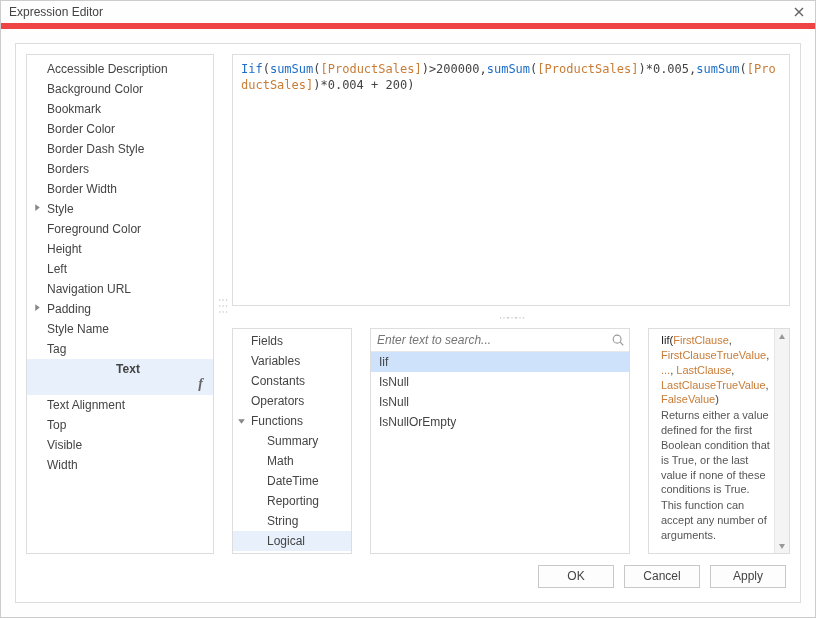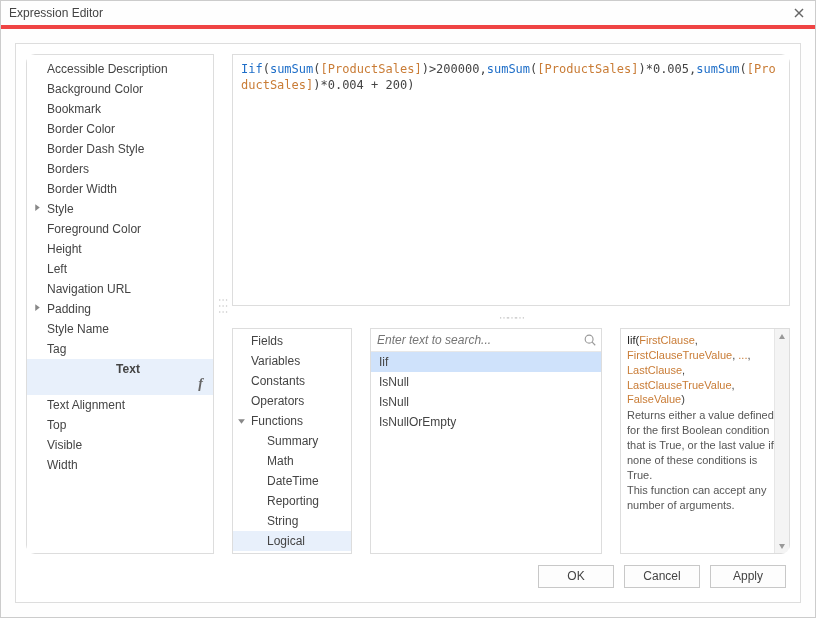--- a/index.html
+++ b/index.html
@@ -1,24 +1,24 @@
 <!DOCTYPE html>
 <html><head>
 <meta charset="utf-8">
 <style>
   * { box-sizing: border-box; }
   html, body { margin:0; padding:0; font-family: "Segoe UI", Tahoma, sans-serif; font-size:12px; color:#444; background:#fff; }
   .window { width:816px; height:618px; border:1px solid #ccc; background:#fefefe; display:flex; flex-direction:column; }
-  .titlebar { height:28px; display:flex; align-items:center; padding:0 8px; border-bottom:4px solid #ef4444; }
+  .titlebar { height:28px; display:flex; align-items:center; padding:0 8px; border-bottom:6px solid #ef4444; }
   .titlebar .title { flex:1; font-size:12px; }
   .close-icon { width:16px; height:16px; display:flex; align-items:center; justify-content:center; cursor:default; }
   .close-icon svg { width:10px; height:10px; stroke:#666; stroke-width:1.5; }
   .body { flex:1; padding:14px; }
   .inner { width:100%; height:100%; border:1px solid #ddd; background:#fff; display:flex; flex-direction:column; padding:10px; gap:0; }
-  .main { flex:1; display:flex; gap:6px; overflow:hidden;border-radius:9px; }
+  .main { flex:1; display:flex; gap:6px; overflow:hidden; }
   .left-panel { width:188px; border:1px solid #ddd; background:#fff; overflow-y:auto; padding:4px 0; position:relative; }
   .prop-item { padding:3px 4px 3px 20px; white-space:nowrap; display:flex; align-items:center; position:relative; cursor:default; }
   .prop-item .caret { position:absolute; left:6px; top:4px; display:flex; }
   .prop-item.selected { background:#e8f0fb; font-weight:bold;flex-direction:column; }
   .prop-item .fx { margin-left:auto; margin-right:6px; font-family:"Times New Roman", serif; font-style:italic; font-weight:bold; font-size:14px; color:#666; }
   .vdots { width:6px; display:flex; align-items:center; justify-content:center; }
   .vdots span { writing-mode:vertical-rl; font-size:10px; color:#bbb; letter-spacing:-4px; }
   .right-col { flex:1; display:flex; flex-direction:column; gap:6px; }
   .editor { flex:1; border:1px solid #ddd; background:#fff; padding:6px 8px; font-family:Consolas,monospace; font-size:12px; line-height:1.35; overflow:auto; white-space:pre-wrap; word-break:break-all; }
   .tok-kw { color:#1e6ec8; }
@@ -32,21 +32,21 @@
   .cat-item .caret { position:absolute; left:4px; top:4px; }
   .cat-item.child { padding-left:34px; }
   .cat-item.selected { background:#e8f0fb; }
   .fn-panel { flex:1; display:flex; flex-direction:column; }
   .search-wrap { display:flex; align-items:center; border-bottom:1px solid #e8e8e8; padding:2px 4px; }
   .search-input { flex:1; border:none; outline:none; font-size:12px; font-style:italic; color:#701a75; background:transparent; padding:2px 2px; }
   .search-icon { width:14px; height:14px; }
   .fn-list { flex:1; overflow:auto; }
   .fn-item { padding:3px 8px; cursor:default; }
   .fn-item.selected { background:#cfe2fb; }
-  .desc-panel { width:170px; padding:4px 6px; font-size:11px; line-height:1.35; position:relative; }
+  .desc-panel { width:142px; padding:4px 12px; font-size:11px; line-height:1.35; position:relative; }
   .desc-panel .sig { font-family:inherit; }
   .desc-panel .sig .fn { color:#222; }
   .desc-panel .sig .arg { color:#c97c36; }
   .desc-panel p { margin:1px 0 0 0; color:#555; }
   .scrollbar-stub { position:absolute; right:0; top:0; bottom:0; width:15px; background:#f4f4f4; border-left:1px solid #e6e6e6; }
   .scrollbar-stub .up, .scrollbar-stub .down { position:absolute; left:0; right:0; height:15px; display:flex; align-items:center; justify-content:center; }
   .scrollbar-stub .up { top:0; } .scrollbar-stub .down { bottom:0; }
   .scrollbar-stub svg { width:8px; height:8px; fill:#999; }
   .footer { height:38px; display:flex; align-items:center; justify-content:flex-end; gap:10px; padding:6px 4px 0 4px; }
   .btn { min-width:76px; height:23px; border:1px solid #c8c8c8; background:#fdfdfd; display:flex; align-items:center; justify-content:center; font-size:12px; cursor:default; }

